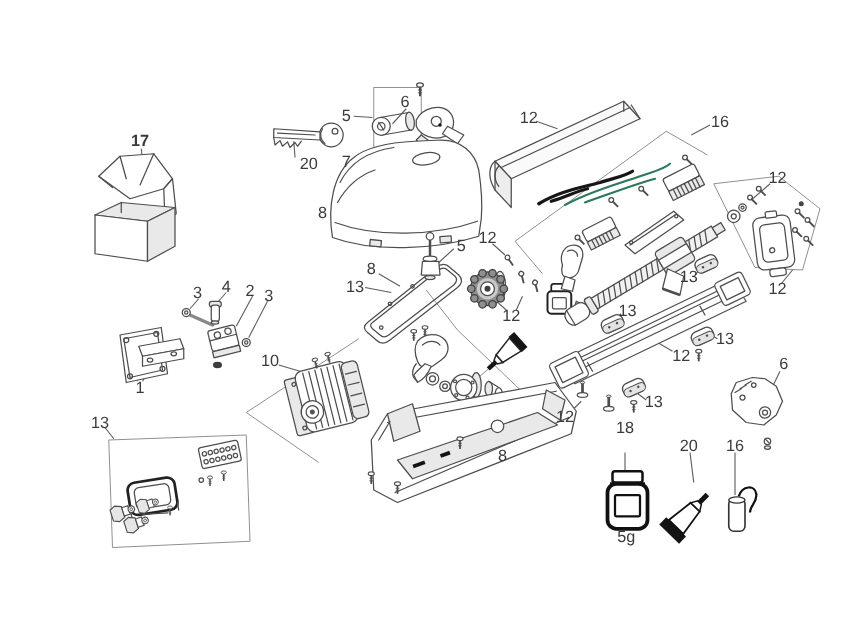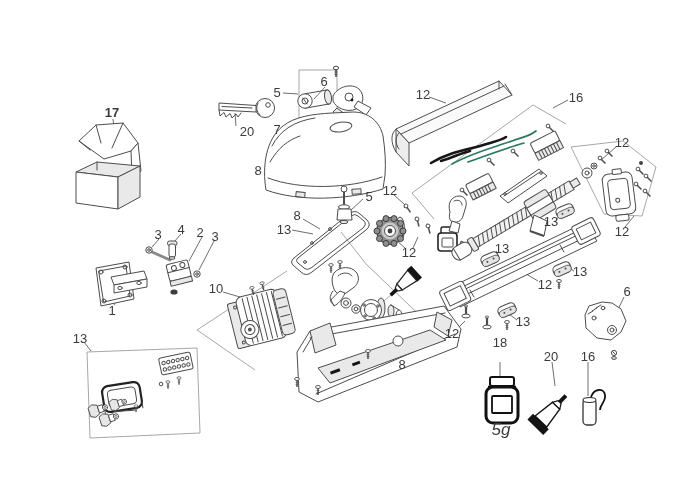--- a/index.html
+++ b/index.html
@@ -2,22 +2,22 @@
 <html style="--label: #3b3b3b;"><head>
 <meta charset="utf-8">
 <style>
   html,body{margin:0;padding:0;background:#fff;}
   .stage{position:relative;width:694px;height:500px;background:#fff;overflow:hidden;
          font-family:"Liberation Sans", sans-serif;}
   .stage svg{position:absolute;left:0;top:0;}
   .callout-layer{position:absolute;left:0;top:0;width:100%;height:100%;pointer-events:none;}
   .callout{position:absolute;transform:translate(-50%,-50%);font-size:13px;line-height:1;
            color:var(--label,#3b3b3b);}
-  .annotation{position:absolute;transform:translate(-50%,-50%);font-size:17px;line-height:1;
-           color:var(--label,#3b3b3b);font-style:italic;}
+  .annotation{position:absolute;transform:translate(-50%,-50%);font-size:13px;line-height:1;
+           color:var(--label,#3b3b3b);}
   
   .ln{fill:none;stroke:#4d4d4d;stroke-width:1;stroke-linecap:round;stroke-linejoin:round}
   .fw{fill:#fff;stroke:#4d4d4d;stroke-width:1;stroke-linejoin:round}
   .fg{fill:#e9e9e9;stroke:#4d4d4d;stroke-width:1;stroke-linejoin:round}
   .fd{fill:#8f8f8f;stroke:#3f3f3f;stroke-width:1}
   .leader{stroke:#5e5e5e;stroke-width:.9;fill:none}
   .guide{stroke:#909090;stroke-width:.8;fill:none}
   .blk{fill:#141414;stroke:none}
   .cable-b{fill:none;stroke:#161616;stroke-width:2.6;stroke-linecap:round}
   .cable-g{fill:none;stroke:#2c7a5c;stroke-width:1.7;stroke-linecap:round}

